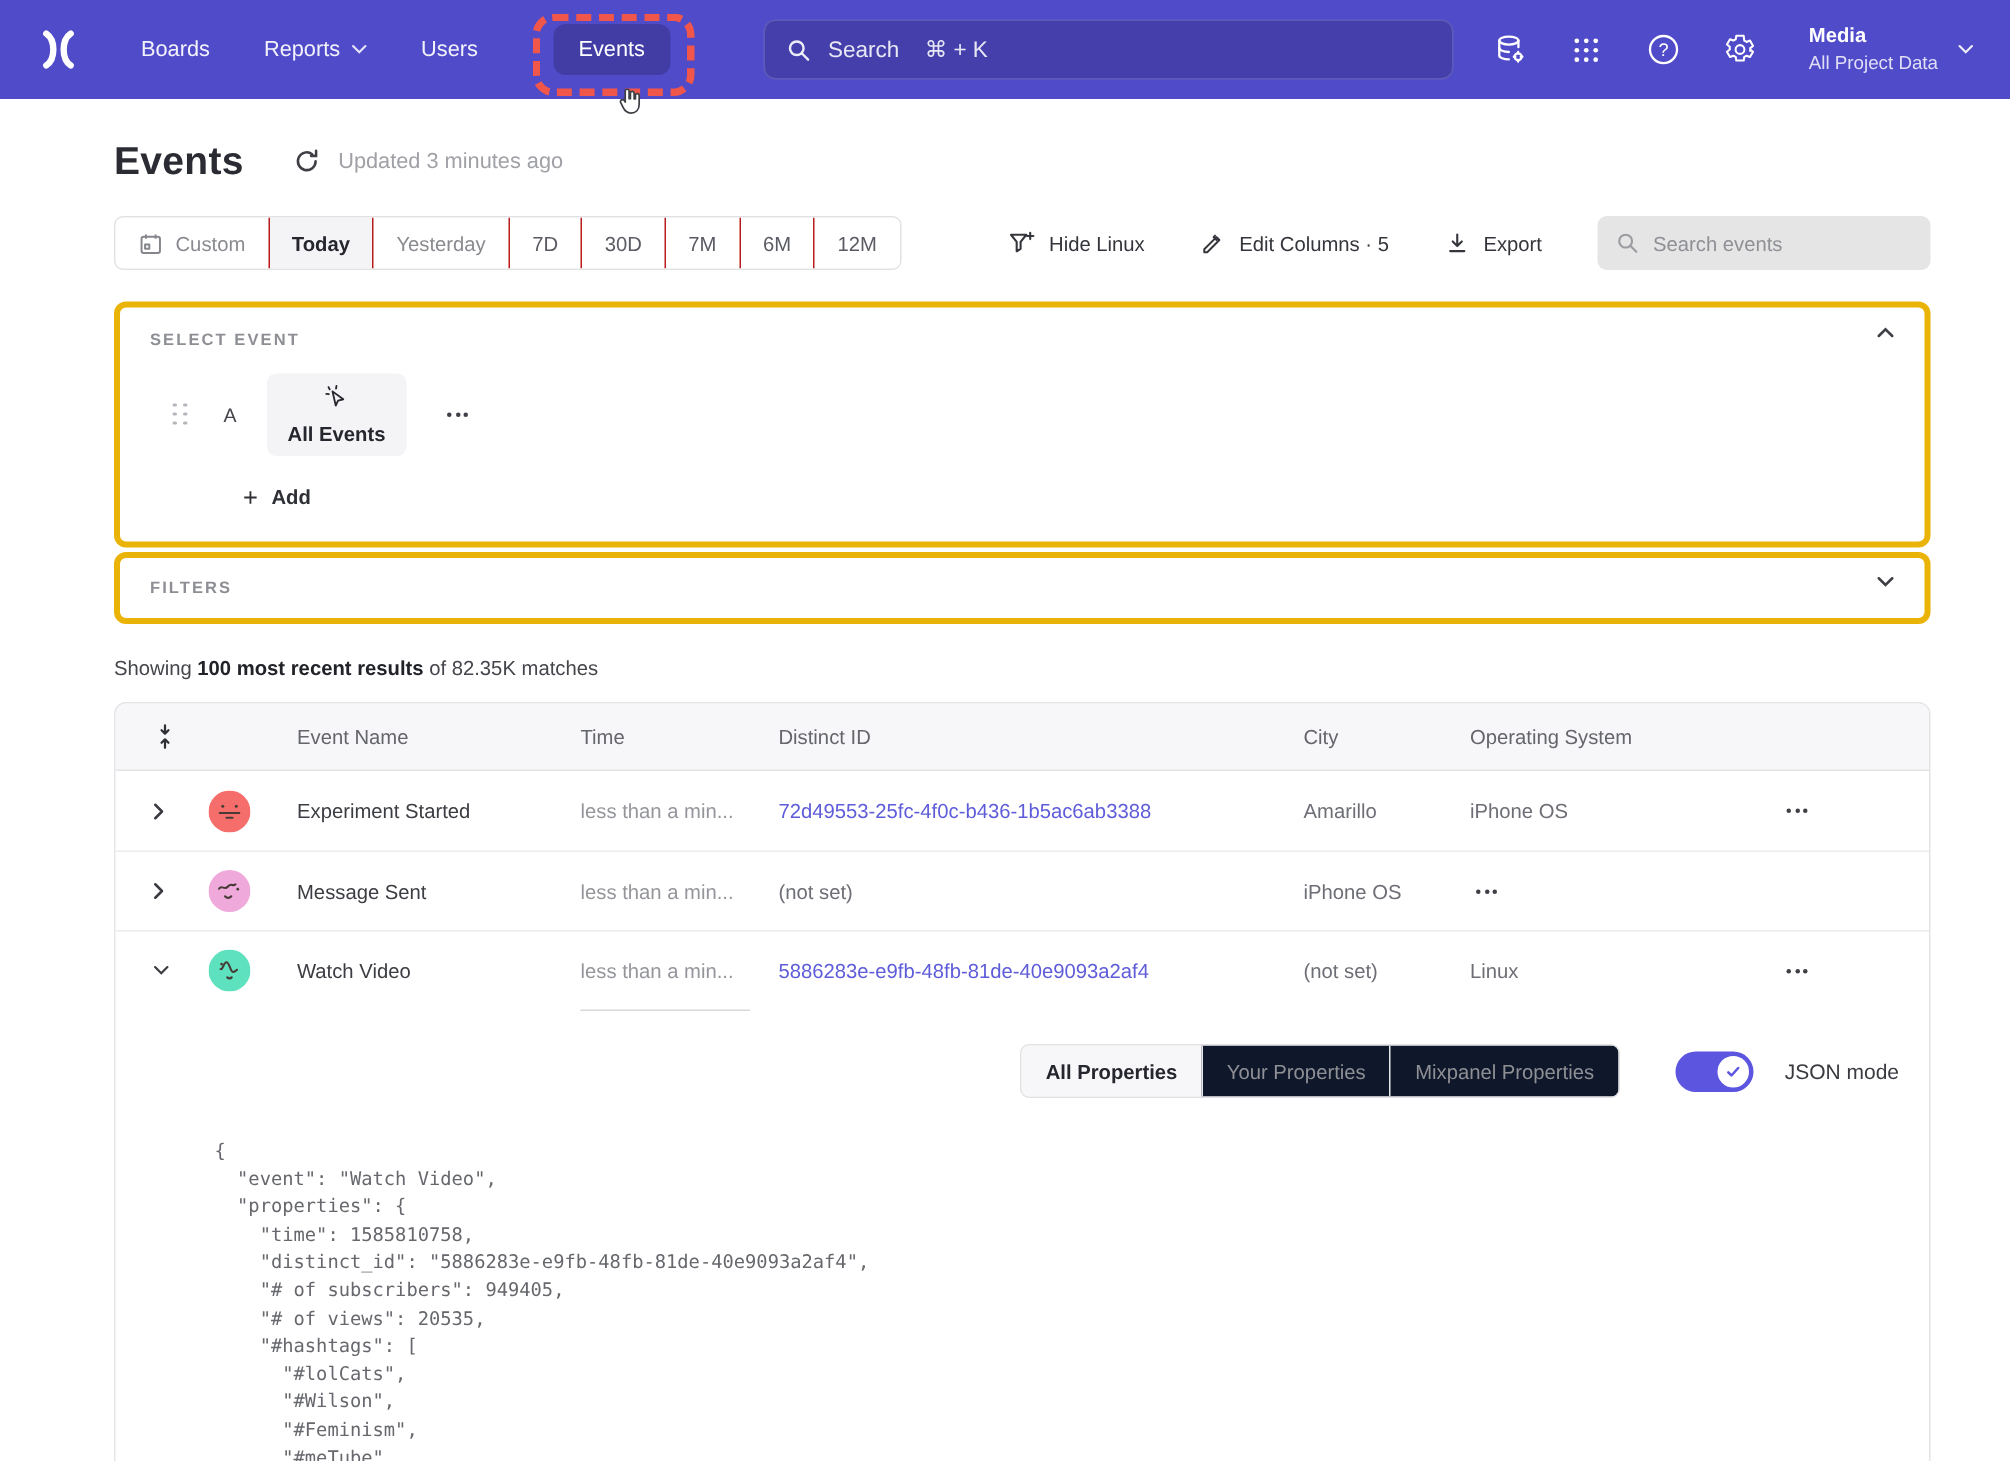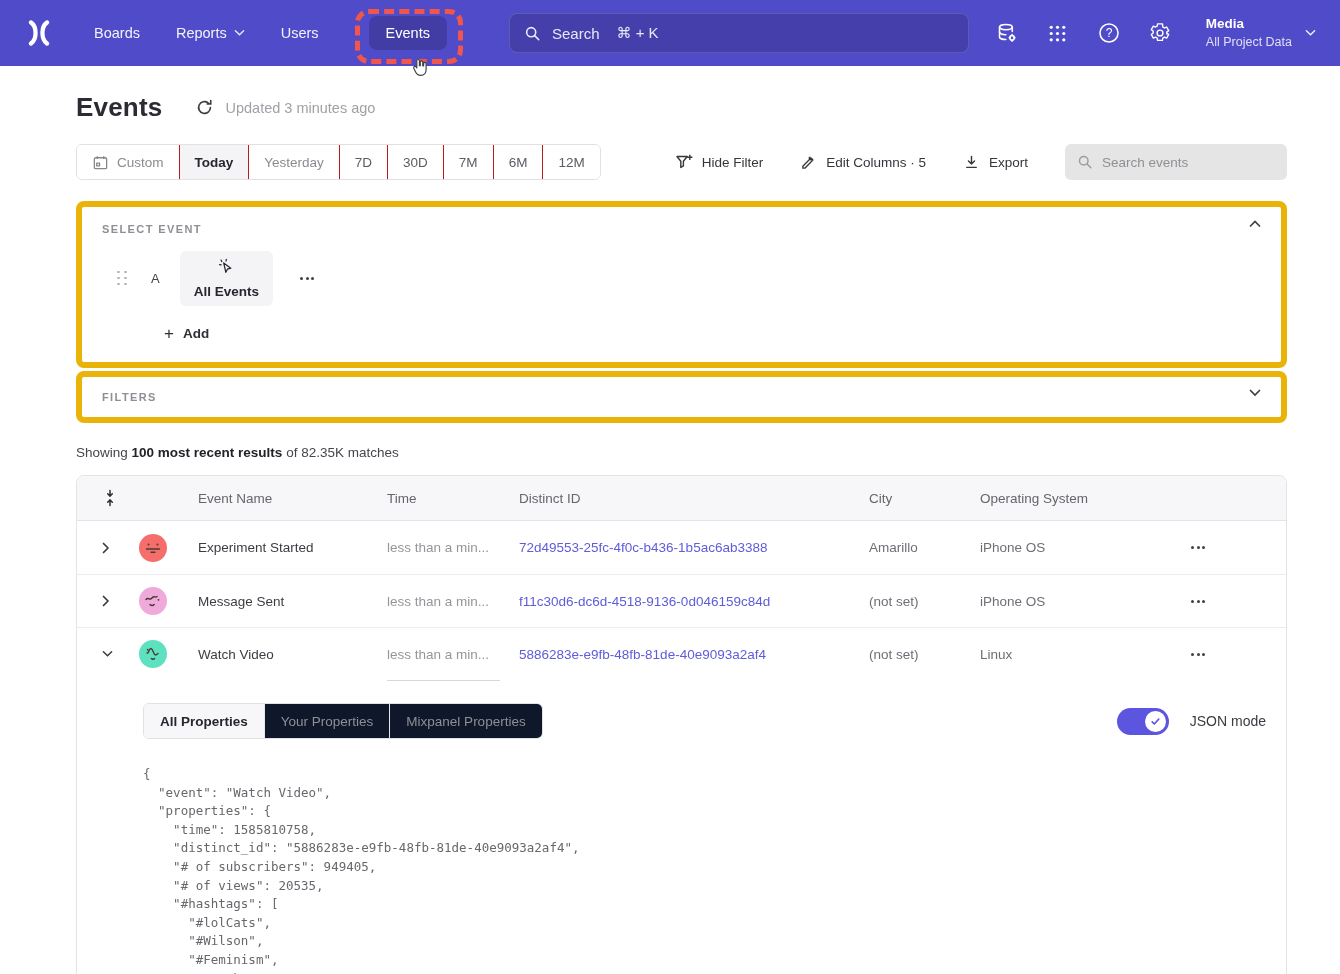--- a/index.html
+++ b/index.html
@@ -40,21 +40,21 @@
   .seg-btn.active { background:#f4f4f6; color:#26272e; font-weight:700; }
   .tool-actions { margin-left:auto; display:flex; align-items:center; gap:37px; }
   .tool-action { display:flex; align-items:center; gap:9px; font-size:13.5px; color:#35363c; cursor:pointer; white-space:nowrap; }
   .search-events { margin-left:37px; width:222px; height:36px; background:#e5e5e5; border-radius:6px;
     display:flex; align-items:center; gap:9px; padding:0 12px; color:#9b9ca1; }
   .search-events input { border:none; outline:none; background:transparent; font-size:13.5px; color:#3a3b41;
     font-family:inherit; width:160px; }
   .search-events input::placeholder { color:#8f9095; }
 
   
-  .card { border:6px solid #eab308; border-radius:8px; position:relative; background:#fff; }
+  .card { border:4px solid #eab308; border-radius:8px; position:relative; background:#fff; }
   .card.select-event { margin-top:21px; padding:16px 20px 19px; }
   .card.filters { margin-top:3px; padding:14px 20px; }
   .card-label { font-size:11px; font-weight:700; letter-spacing:1.4px; color:#8e8f95; }
   .card-chevron { position:absolute; right:20px; top:13px; color:#3e3f45; cursor:pointer; }
   .card.filters .card-chevron { top:12px; }
   .qb-row { margin-top:16px; display:flex; align-items:center; }
   .drag-handle { display:grid; grid-template-columns:repeat(2,4px); grid-auto-rows:4px; gap:2px 3px; margin-left:15px; cursor:grab; }
   .drag-handle span { width:2.6px; height:2.6px; border-radius:50%; background:#b4b5bb; }
   .row-letter { margin-left:23px; font-size:13px; color:#43444a; }
   .event-pill { margin-left:20px; background:#f4f4f6; border-radius:6px; padding:7px 14px; display:flex; align-items:center; gap:9px;
@@ -80,21 +80,21 @@
   .avatar { width:28px; height:28px; margin-left:16px; }
   .cell-name { font-size:13.5px; color:#3c3d43; }
   .cell-time { font-size:13.5px; color:#95969b; overflow:hidden; white-space:nowrap; }
   .cell-id { font-size:13.5px; color:#5f5cd9; cursor:pointer; }
   .cell-city,.cell-os { font-size:13.5px; color:#6e6f76; }
   .row-dots { display:flex; gap:2.6px; cursor:pointer; padding:6px 4px; width:max-content; }
 
   
   .detail { position:relative; background:#fff; padding:23px 20px 40px 66px; }
   .detail::before { content:""; position:absolute; top:0; left:310px; width:113px; border-top:1px solid #d8d8dc; }
-  .detail-top { display:flex; align-items:center; justify-content:space-between;gap:37px; }
+  .detail-top { display:flex; align-items:center; justify-content:flex-end;gap:37px; }
   .tabs { display:inline-flex; border:1px solid #e1e1e4; border-radius:6px; overflow:hidden; height:36px; }
   .tab { display:flex; align-items:center; padding:0 16px; font-size:13.5px; color:#8f9095; background:#0f172a;
     border:none; border-left:1px solid #e7e7ea; cursor:pointer; font-family:inherit; }
   .tab:first-child { border-left:none; }
   .tab.active { background:#f7f7f9; color:#26272e; font-weight:700; }
   .json-toggle-wrap { display:flex; align-items:center; gap:21px; }
   .toggle { width:52px; height:27px; border-radius:14px; background:#5b55e0; position:relative; cursor:pointer; flex:none; }
   .toggle-knob { position:absolute; right:3px; top:3px; width:21px; height:21px; border-radius:50%; background:#fff;
     display:flex; align-items:center; justify-content:center; color:#5b55e0; }
   .json-mode-label { font-size:14px; color:#3a3b41; }
@@ -241,21 +241,21 @@
         </button>
       </div>
     <div class="tool-actions">
       <span class="tool-action">
         <span>
           <svg viewBox="0 0 18 18" width="18" height="18" fill="none" stroke="#35363c" stroke-width="1.4" stroke-linejoin="round" stroke-linecap="round">
             <path d="M2 3.5h10.2L8.4 8.3v4.6l-2.6 1.6V8.3L2 3.5z"></path>
               <path d="M14.8 2.2v4.2M12.7 4.3h4.2"></path>
           </svg>
         </span>
-        <span>Hide Filter</span>
+        <span>Hide Linux</span>
       </span>
       <span class="tool-action">
         <span>
           <svg viewBox="0 0 18 18" width="17" height="17" fill="none" stroke="#35363c" stroke-width="1.4" stroke-linejoin="round" stroke-linecap="round">
             <path d="M3 12.9V15h2.1l8.6-8.6-2.1-2.1L3 12.9z"></path>
               <path d="M10.6 3.3l-1 1 2.1 2.1 1-1"></path>
           </svg>
         </span>
         <span>Edit Columns · 5</span>
       </span>
@@ -388,21 +388,20 @@
               <circle cx="14" cy="14" r="14" fill="#EFA9DB"></circle>
               <g stroke="#463c35" stroke-width="1.4" stroke-linecap="round" fill="none">
                 <path d="M7 12.5c2-3 3.5 1.5 6-1.5s3 .5 5-1.5"></path>
                 <circle cx="19.5" cy="12.8" r=".9" fill="#463c35" stroke="none"></circle>
                 <path d="M11 17.5c1.2 1.4 3 1.4 4.2 0"></path>
               </g>
             </svg>
           </span>
           <span class="cell-name">Message Sent</span>
           <span class="cell-time">less than a min...</span>
-          <span class="cell-id">f11c30d6-dc6d-4518-9136-0d046159c84d</span>
           <span class="cell-city">(not set)</span>
           <span class="cell-os">iPhone OS</span>
           <span class="row-dots">
             <i></i>
             <i></i>
             <i></i>
           </span>
         </div>
         <div class="tgrid trow">
           <span class="expander">

